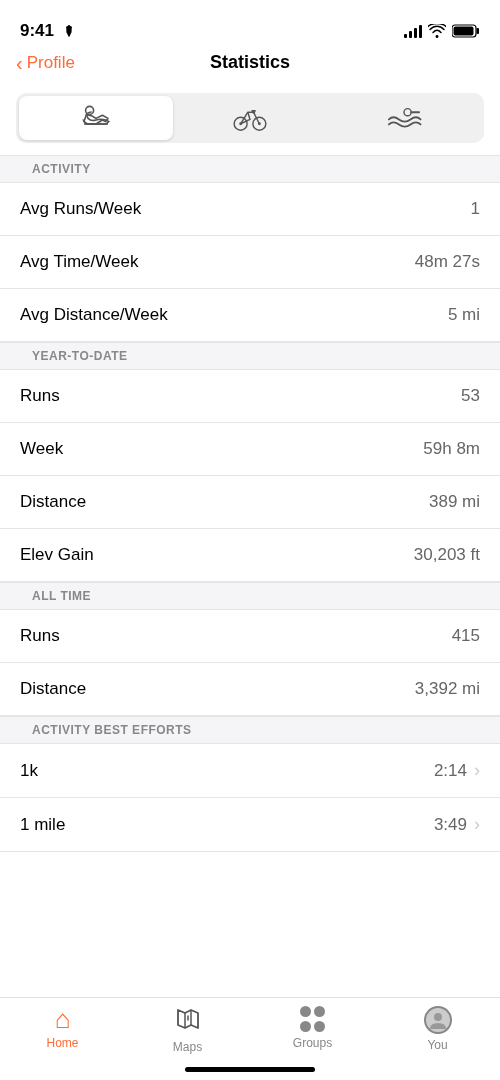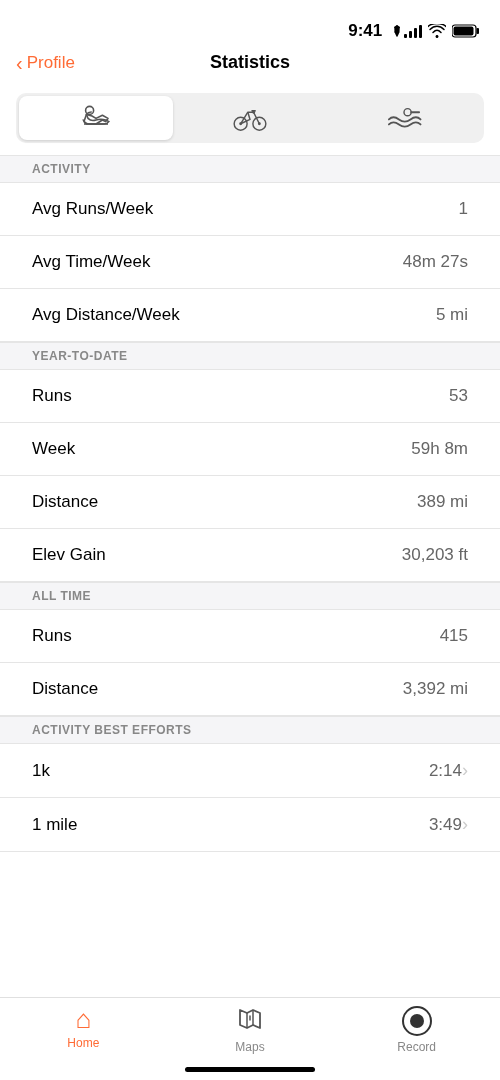--- a/index.html
+++ b/index.html
@@ -9,21 +9,21 @@
       background: #fff;
       width: 500px;
       height: 1080px;
       overflow: hidden;
       position: relative;
     }
 
     
     .status-bar {
       display: flex;
-      justify-content: flex-end;
+      justify-content: space-between;
       align-items: center;
       padding: 24px 20px 6px;
       height: 44px;
     }
     .status-time {
       font-size: 17px;
       font-weight: 600;
       color: #000;
     }
     .status-icons {
@@ -112,36 +112,36 @@
       letter-spacing: 0.5px;
       border-top: 1px solid #e5e5e5;
       border-bottom: 1px solid #e5e5e5;
     }
 
     
     .stat-row {
       display: flex;
       justify-content: space-between;
       align-items: center;
-      padding: 16px 32px;
+      padding: 16px 20px;
       border-bottom: 1px solid #e5e5e5;
       background: #fff;
     }
     .stat-label {
       font-size: 17px;
       color: #000;
     }
     .stat-value {
       font-size: 17px;
       color: #666;
     }
     .stat-row-chevron {
       display: flex;
       align-items: center;
-      gap: 0;
+      gap: 7px;
     }
     .chevron-right {
       color: #ccc;
       font-size: 18px;
     }
 
     
     .bottom-nav {
       position: absolute;
       bottom: 0;
@@ -383,20 +383,32 @@
       <svg width="26" height="26" viewBox="0 0 26 26">
         <path d="M3 4 L10 7 L16 4 L23 7 L23 22 L16 19 L10 22 L3 19 Z" fill="none" stroke="#555" stroke-width="1.8" stroke-linejoin="round"></path>
         <path d="M10 7 L10 22" stroke="#555" stroke-width="1.5"></path>
         <path d="M16 4 L16 19" stroke="#555" stroke-width="1.5"></path>
         <path d="M13 10 L13 14" stroke="#555" stroke-width="1.5" stroke-linecap="round"></path>
       </svg>
     </span>
     <span class="nav-label">Maps</span>
   </div>
   <div class="nav-item">
-    <div class="record-circle">
-      <div class="record-inner"></div>
+    <div class="groups-dots">
+      <span></span>
+        <span></span>
+        <span></span>
+        <span></span>
     </div>
-    <span class="nav-label">Record</span>
+    <span class="nav-label">Groups</span>
+  </div>
+  <div class="nav-item">
+    <div class="you-avatar">
+      <svg width="22" height="22" viewBox="0 0 22 22">
+        <circle cx="11" cy="8" r="4" fill="#999"></circle>
+        <path d="M3 20 Q3 14 11 14 Q19 14 19 20" fill="#999"></path>
+      </svg>
+    </div>
+    <span class="nav-label">You</span>
   </div>
 </div>
 
 <div class="home-indicator"></div>
 
 </body></html>

